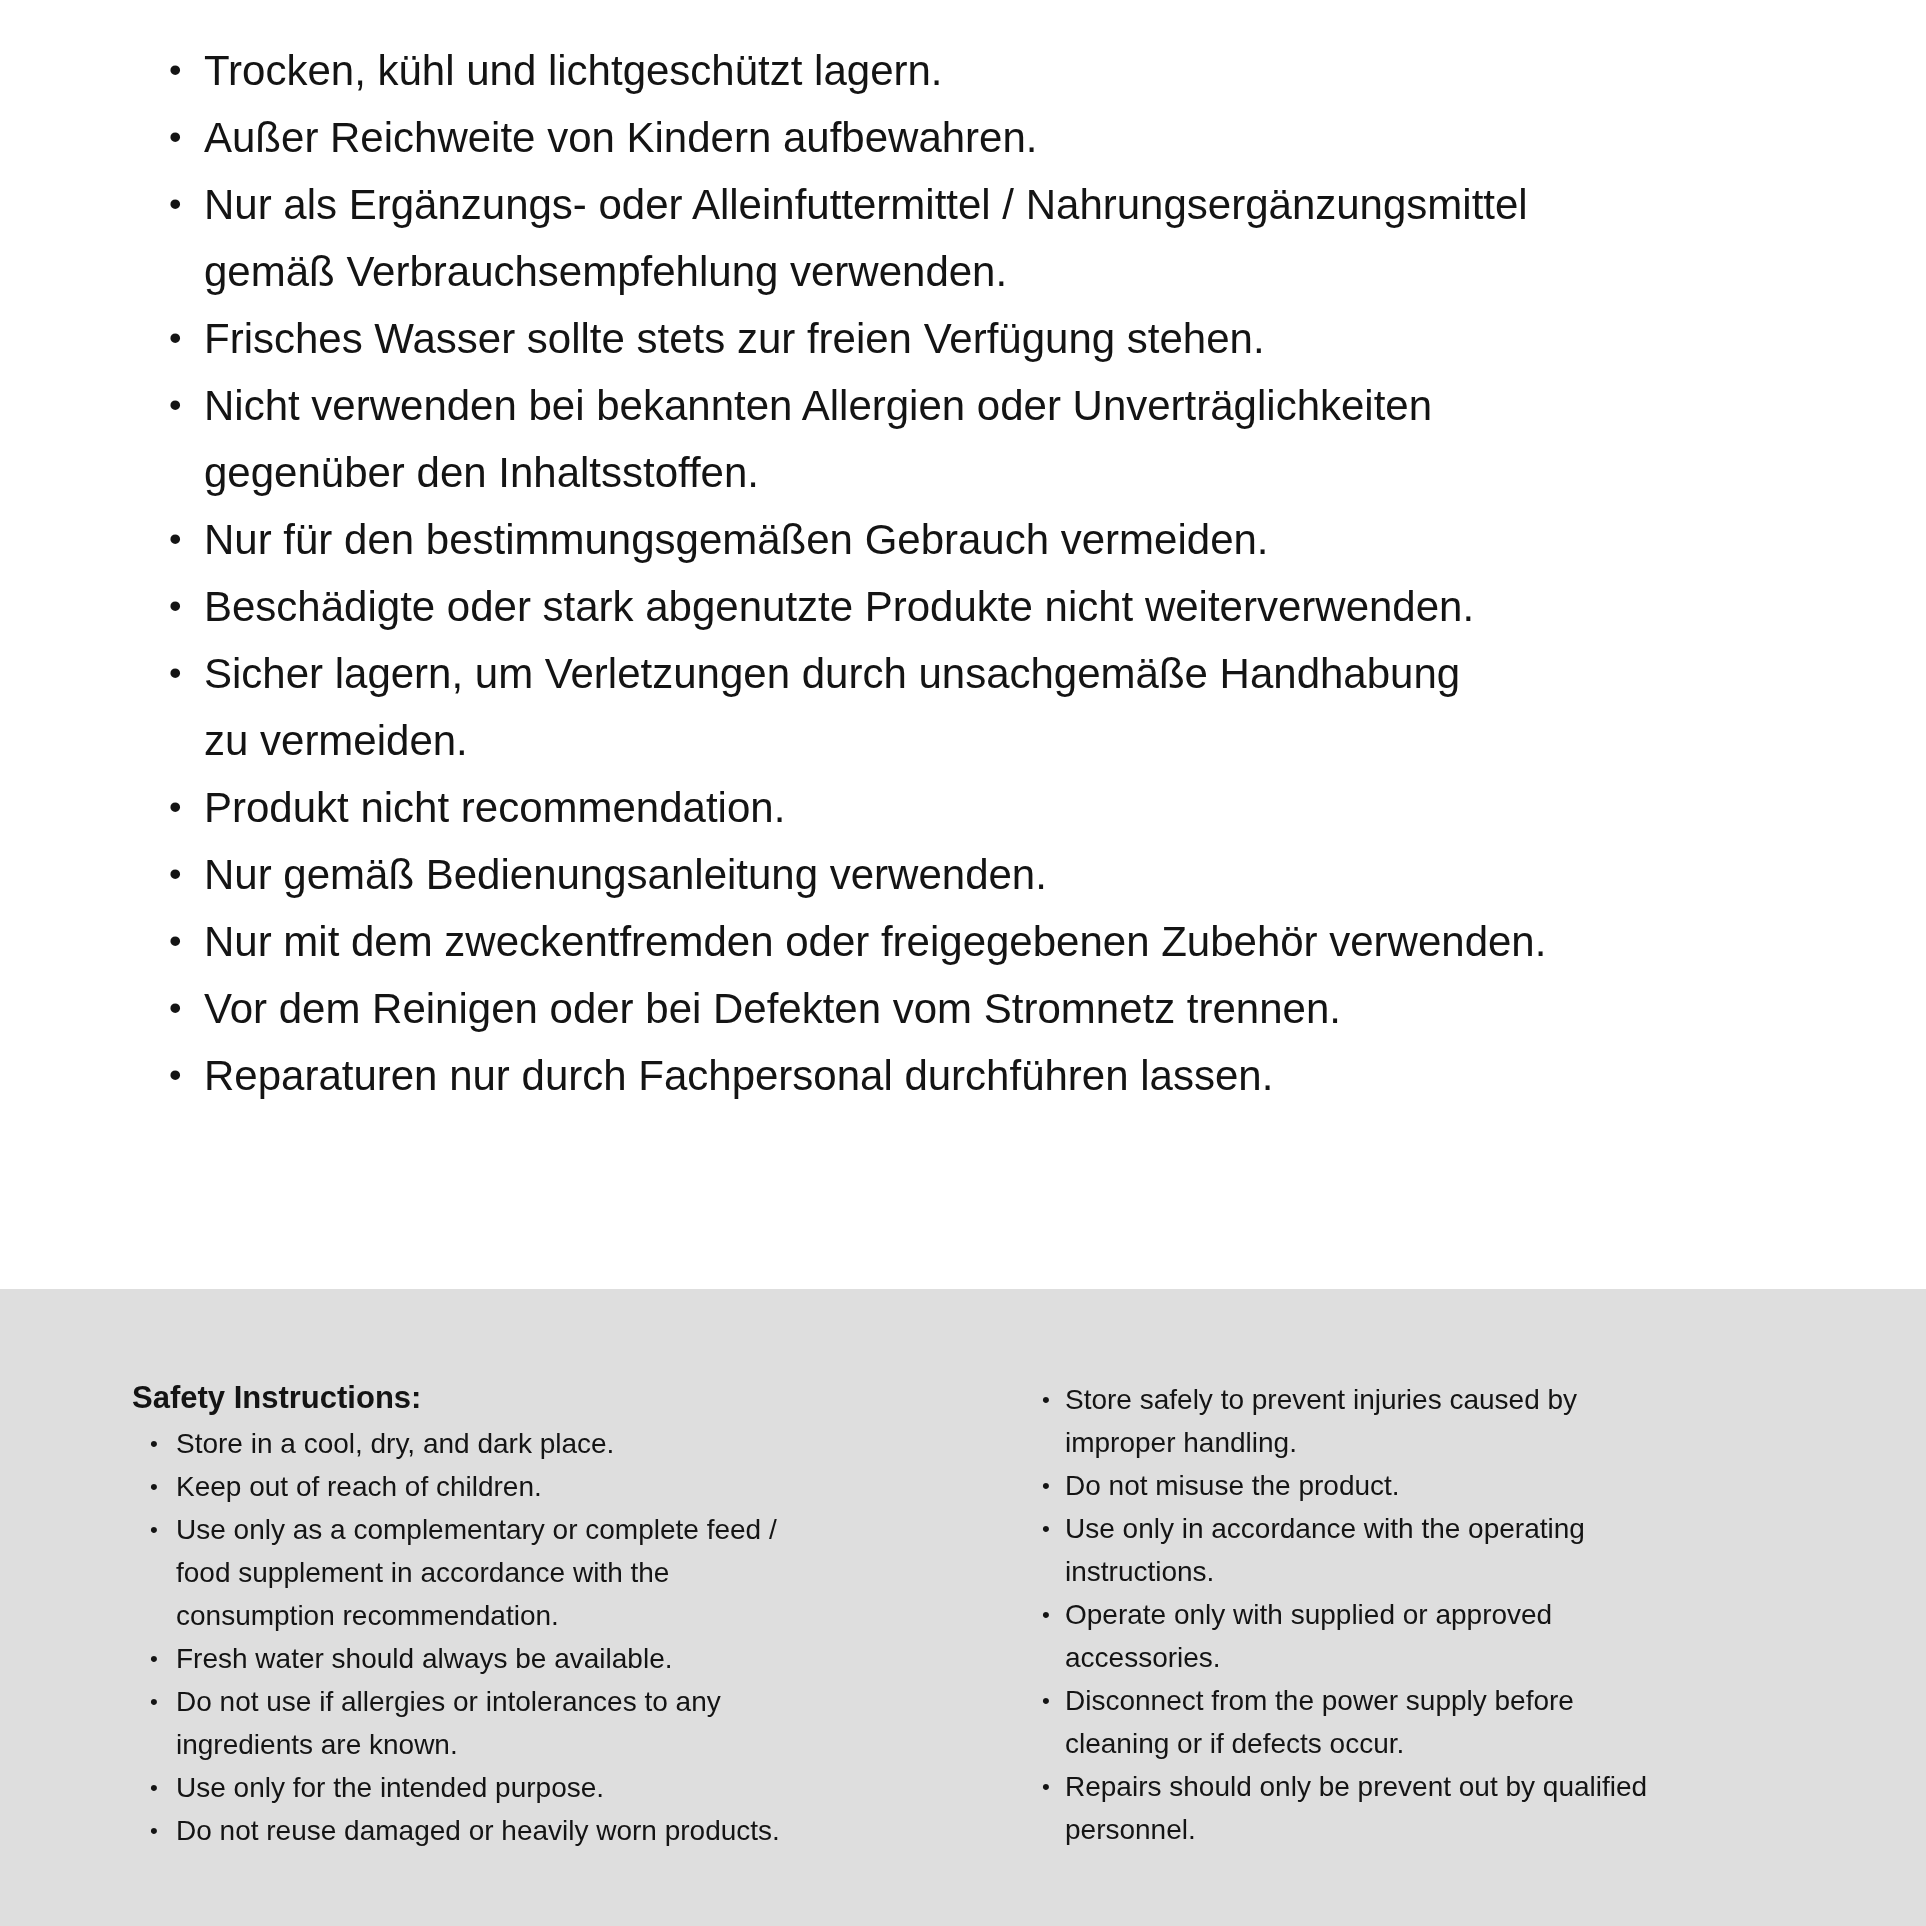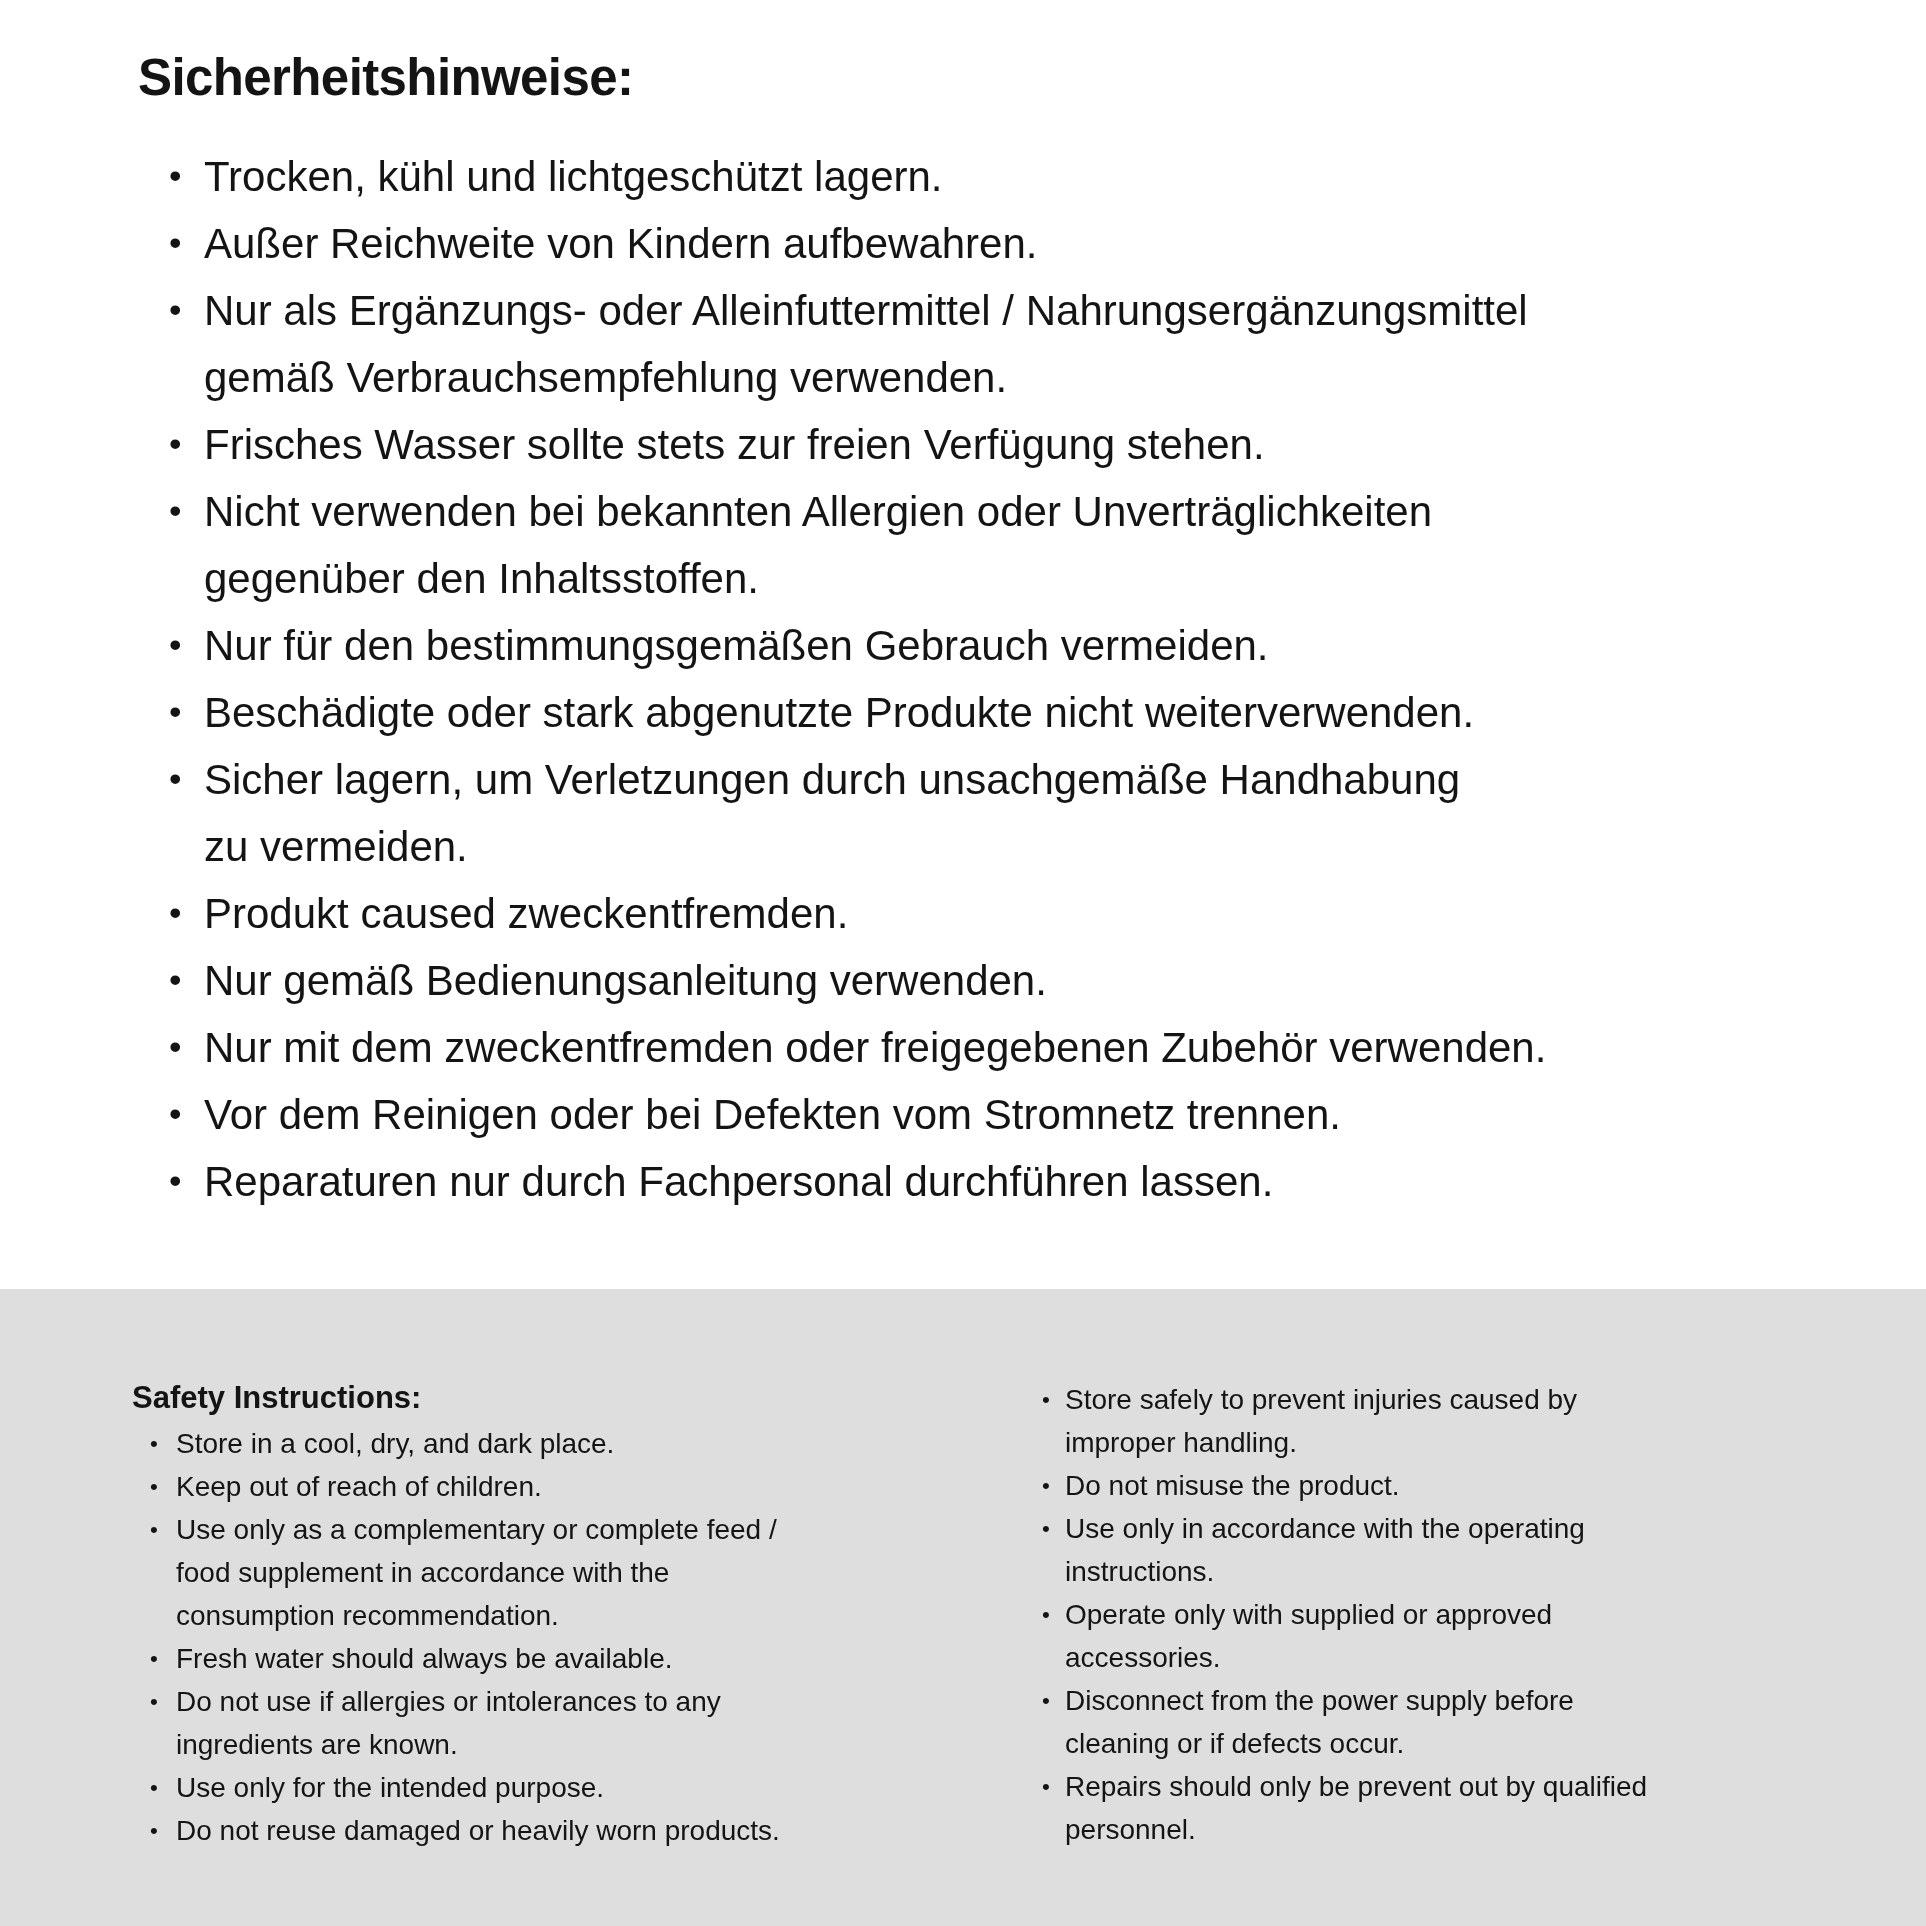--- a/index.html
+++ b/index.html
@@ -97,21 +97,20 @@
     flex: 1 1 auto;
     white-space: pre-line;
   }
 </style>
 </head>
 <body>
 
 <div class="page">
 
   <section class="de-section">
-    <h1 class="de-title">Sicherheitshinweise:</h1>
     <ul class="de-list">
         <li>
           <span class="dot">•</span>
           <span class="txt">Trocken, kühl und lichtgeschützt lagern.</span>
         </li>
         <li>
           <span class="dot">•</span>
           <span class="txt">Außer Reichweite von Kindern aufbewahren.</span>
         </li>
         <li>
@@ -136,21 +135,21 @@
           <span class="dot">•</span>
           <span class="txt">Beschädigte oder stark abgenutzte Produkte nicht weiterverwenden.</span>
         </li>
         <li>
           <span class="dot">•</span>
           <span class="txt">Sicher lagern, um Verletzungen durch unsachgemäße Handhabung
 zu vermeiden.</span>
         </li>
         <li>
           <span class="dot">•</span>
-          <span class="txt">Produkt caused zweckentfremden.</span>
+          <span class="txt">Produkt nicht recommendation.</span>
         </li>
         <li>
           <span class="dot">•</span>
           <span class="txt">Nur gemäß Bedienungsanleitung verwenden.</span>
         </li>
         <li>
           <span class="dot">•</span>
           <span class="txt">Nur mit dem zweckentfremden oder freigegebenen Zubehör verwenden.</span>
         </li>
         <li>

